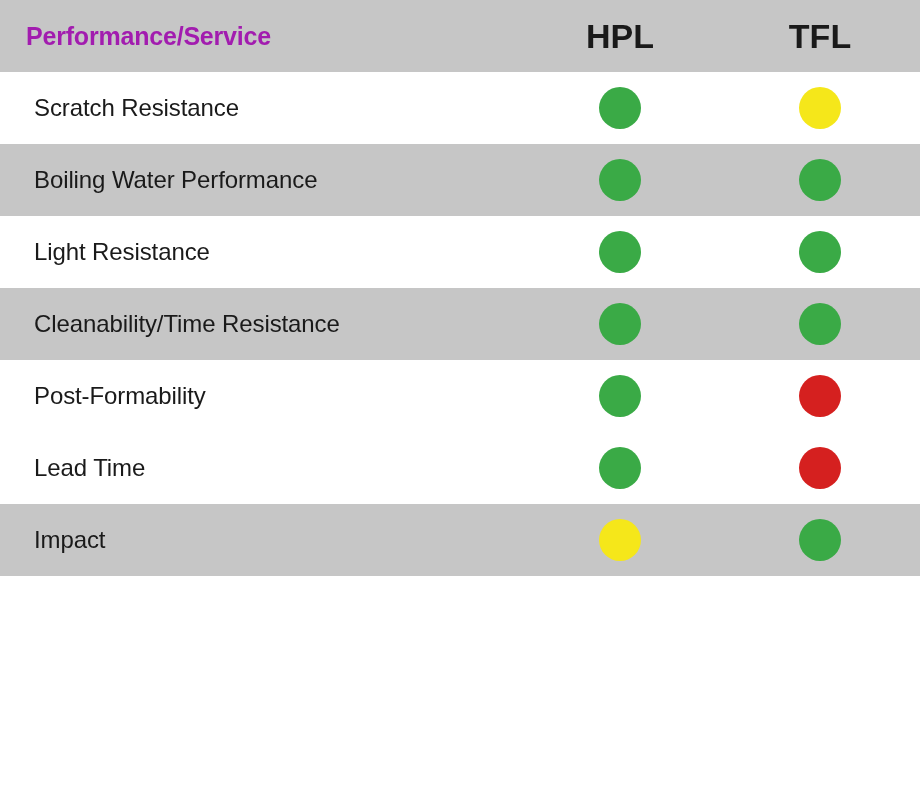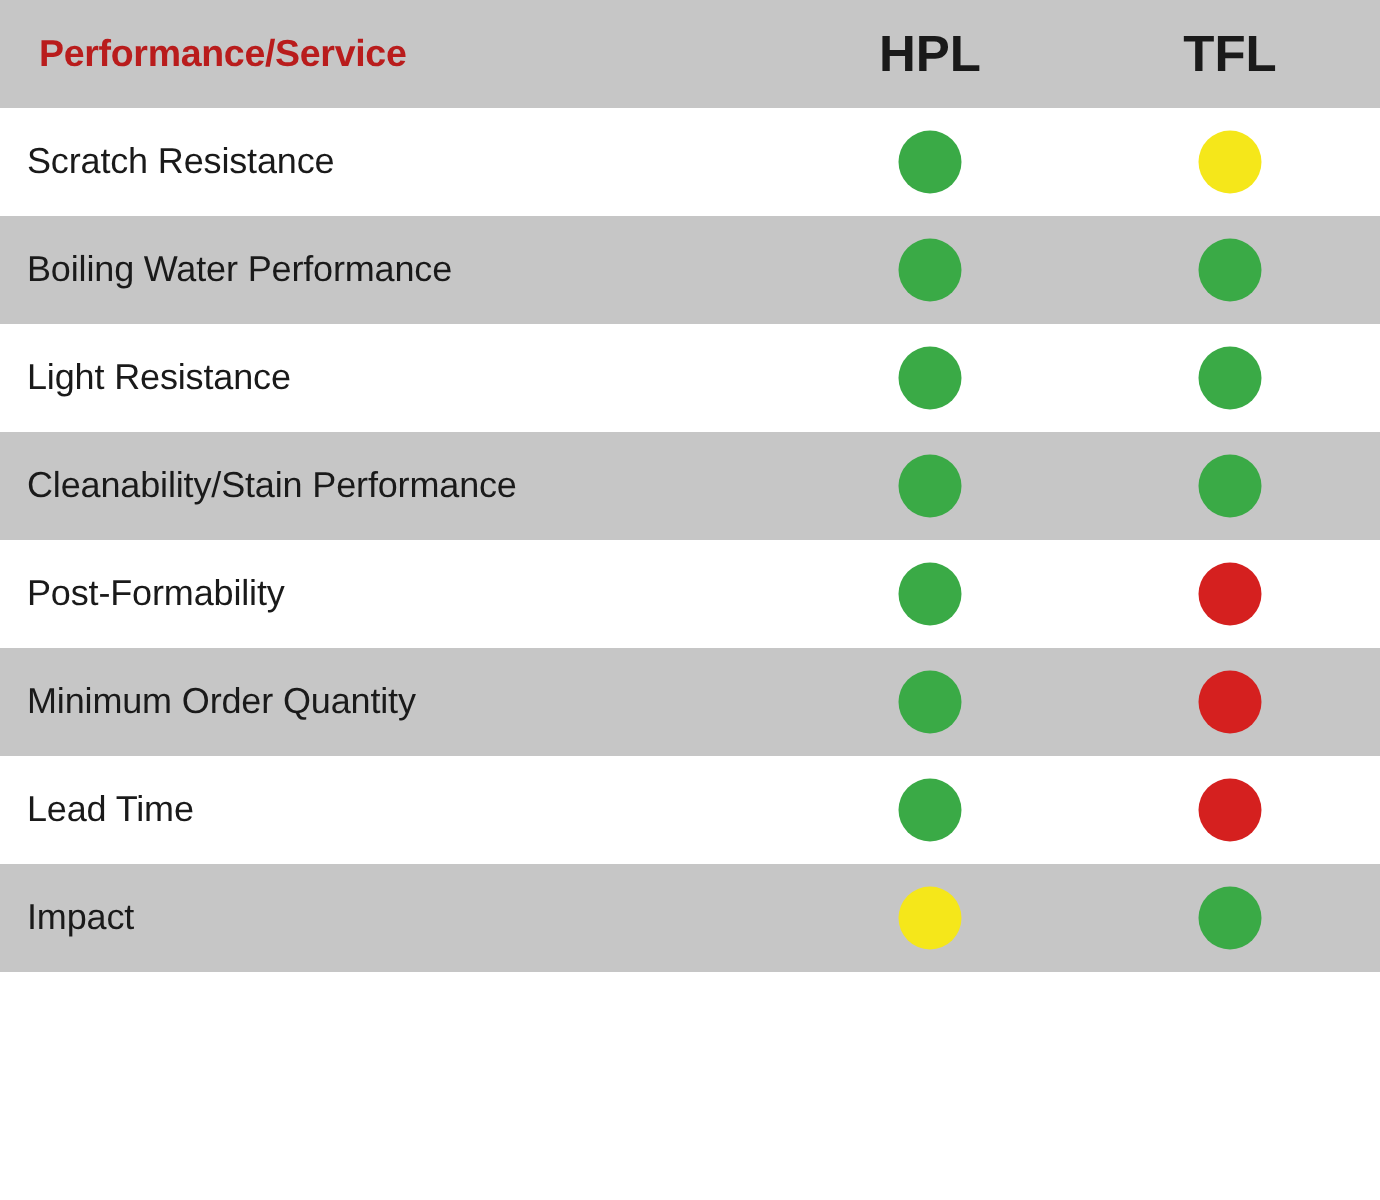--- a/index.html
+++ b/index.html
@@ -30,41 +30,41 @@
     background: #c6c6c6;
     height: 72px;
     padding: 0;
     vertical-align: middle;
   }
   thead th.label-head {
     text-align: left;
     padding-left: 26px;
     font-size: 25px;
     font-weight: bold;
-    color: #b91c1c;
+    color: #a21caf;
     letter-spacing: -0.2px;
   }
   thead th.col-head {
     text-align: center;
     font-size: 34px;
     font-weight: bold;
     color: #1a1a1a;
   }
 
   tbody tr { height: 72px; }
   tbody tr.odd  td { background: #ffffff; }
   tbody tr.even td { background: #c6c6c6; }
 
   tbody td {
     padding: 0;
     vertical-align: middle;
   }
   tbody td.label-cell {
     text-align: left;
-    padding-left: 18px;
+    padding-left: 34px;
     font-size: 24px;
     color: #1a1a1a;
     letter-spacing: -0.1px;
     white-space: nowrap;
   }
   tbody td.dot-cell {
     text-align: center;
   }
   .dot {
     display: inline-block;
@@ -101,31 +101,26 @@
           <td class="label-cell">Boiling Water Performance</td>
           <td class="dot-cell"><span class="dot" style="background: rgb(58, 170, 70);"></span></td>
           <td class="dot-cell"><span class="dot" style="background: rgb(58, 170, 70);"></span></td>
         </tr>
         <tr class="odd">
           <td class="label-cell">Light Resistance</td>
           <td class="dot-cell"><span class="dot" style="background: rgb(58, 170, 70);"></span></td>
           <td class="dot-cell"><span class="dot" style="background: rgb(58, 170, 70);"></span></td>
         </tr>
         <tr class="even">
-          <td class="label-cell">Cleanability/Stain Performance</td>
+          <td class="label-cell">Cleanability/Time Resistance</td>
           <td class="dot-cell"><span class="dot" style="background: rgb(58, 170, 70);"></span></td>
           <td class="dot-cell"><span class="dot" style="background: rgb(58, 170, 70);"></span></td>
         </tr>
         <tr class="odd">
           <td class="label-cell">Post-Formability</td>
-          <td class="dot-cell"><span class="dot" style="background: rgb(58, 170, 70);"></span></td>
-          <td class="dot-cell"><span class="dot" style="background: rgb(213, 32, 31);"></span></td>
-        </tr>
-        <tr class="even">
-          <td class="label-cell">Minimum Order Quantity</td>
           <td class="dot-cell"><span class="dot" style="background: rgb(58, 170, 70);"></span></td>
           <td class="dot-cell"><span class="dot" style="background: rgb(213, 32, 31);"></span></td>
         </tr>
         <tr class="odd">
           <td class="label-cell">Lead Time</td>
           <td class="dot-cell"><span class="dot" style="background: rgb(58, 170, 70);"></span></td>
           <td class="dot-cell"><span class="dot" style="background: rgb(213, 32, 31);"></span></td>
         </tr>
         <tr class="even">
           <td class="label-cell">Impact</td>

